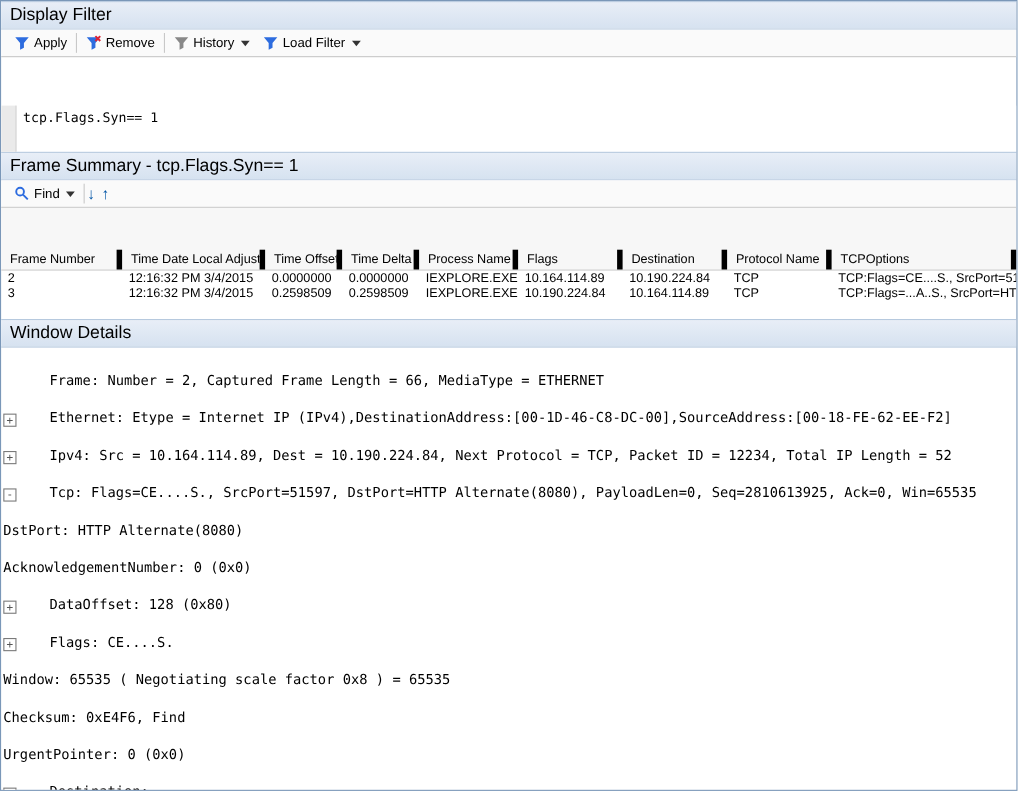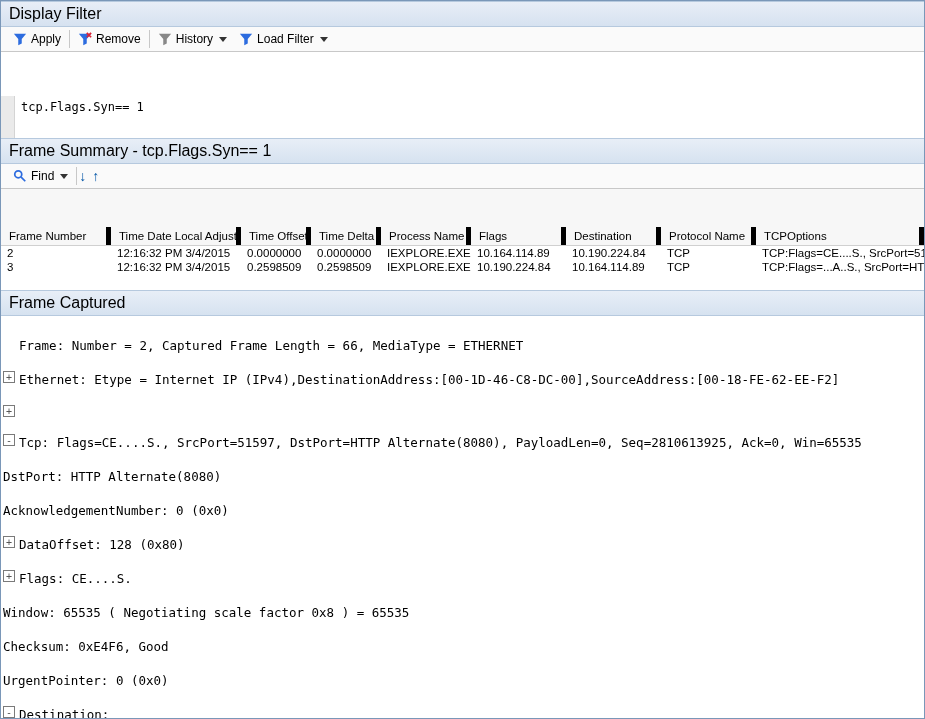--- a/index.html
+++ b/index.html
@@ -106,21 +106,22 @@
   .details {
     font-family: "Lucida Console", Consolas, monospace;
     font-size: 12.5px;
     line-height: 17px;
     padding: 4px 2px;
     white-space: pre;
     overflow: hidden;
   }
   .tree-row {
     display: flex;
-    align-items: flex-start;
+    align-items: flex-end;
+    gap: 26px;
   }
   .toggle {
     width: 12px;
     height: 12px;
     border: 1px solid #7a7a7a;
     display: inline-flex;
     align-items: center;
     justify-content: center;
     font-size: 10px;
     line-height: 9px;
@@ -239,32 +240,32 @@
     <div class="cell c-sr">10.190.224.84</div>
     <div class="cell c-ds">10.164.114.89</div>
     <div class="cell c-pr">TCP</div>
     <div class="cell c-de">TCP:Flags=...A..S., SrcPort=HTTP Alternate(808</div>
   </div>
 </div>
 <div class="scroll-x">
     <div style="width:1200px;height:1px"></div>
   </div>
 
-<div class="panel-header">Frame Captured</div>
+<div class="panel-header">Window Details</div>
 <div class="details">
 <div class="tree-row">  <span class="toggle blank"></span><span>Frame: Number = 2, Captured Frame Length = 66, MediaType = ETHERNET</span></div>
 <div class="tree-row"><span class="toggle">+</span><span>Ethernet: Etype = Internet IP (IPv4),DestinationAddress:[00-1D-46-C8-DC-00],SourceAddress:[00-18-FE-62-EE-F2]</span></div>
-<div class="tree-row"><span class="toggle">+</span></div>
+<div class="tree-row"><span class="toggle">+</span><span>Ipv4: Src = 10.164.114.89, Dest = 10.190.224.84, Next Protocol = TCP, Packet ID = 12234, Total IP Length = 52</span></div>
 <div class="tree-row"><span class="toggle">-</span><span>Tcp: Flags=CE....S., SrcPort=51597, DstPort=HTTP Alternate(8080), PayloadLen=0, Seq=2810613925, Ack=0, Win=65535</span></div>
 <div class="tree-row">   <span>DstPort: HTTP Alternate(8080)</span></div>
 <div class="tree-row">   <span>AcknowledgementNumber: 0 (0x0)</span></div>
 <div class="tree-row">  <span class="toggle">+</span><span>DataOffset: 128 (0x80)</span></div>
 <div class="tree-row">  <span class="toggle">+</span><span>Flags: CE....S.</span></div>
 <div class="tree-row">   <span>Window: 65535 ( Negotiating scale factor 0x8 ) = 65535</span></div>
-<div class="tree-row">   <span>Checksum: 0xE4F6, Good</span></div>
+<div class="tree-row">   <span>Checksum: 0xE4F6, Find</span></div>
 <div class="tree-row">   <span>UrgentPointer: 0 (0x0)</span></div>
 <div class="tree-row">  <span class="toggle">-</span><span>Destination:</span></div>
 
 
 
 
 
 
 
 

